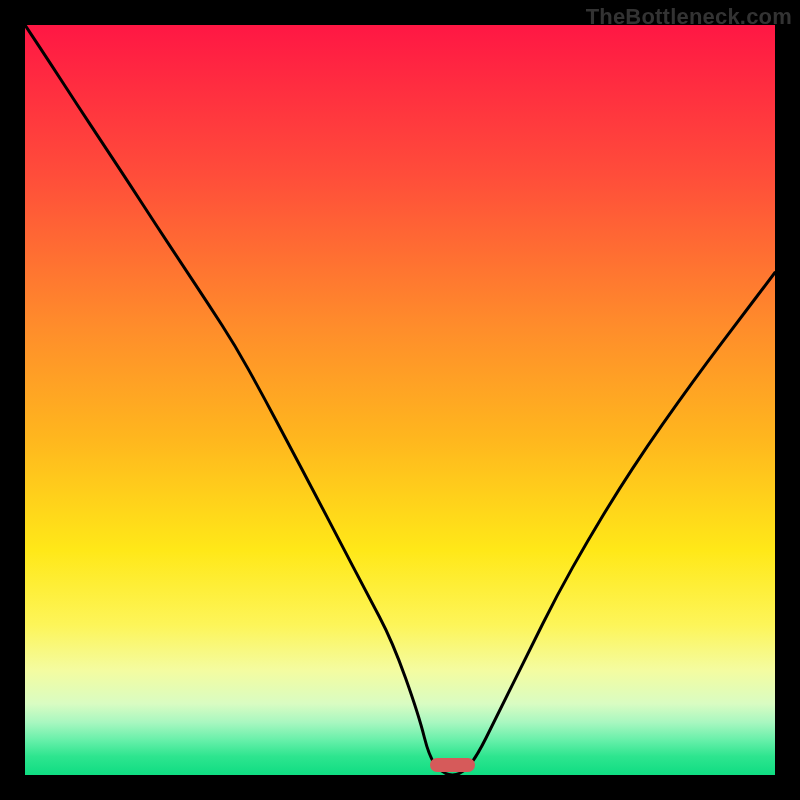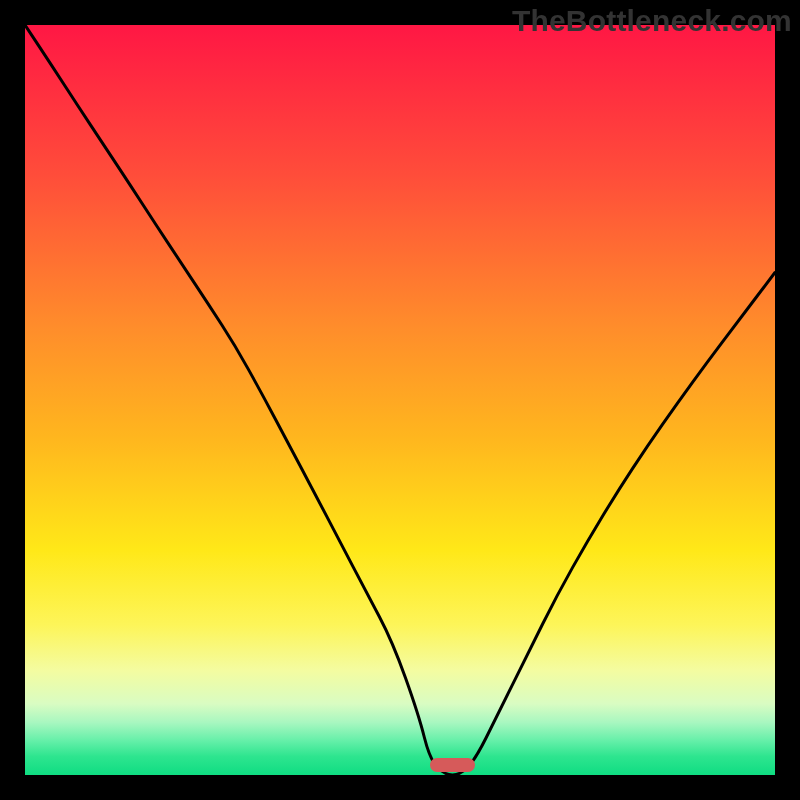--- a/index.html
+++ b/index.html
@@ -15,21 +15,21 @@
     position: relative;
     width: 800px;
     height: 800px;
     background: #000;
   }
   .watermark {
     position: absolute;
     top: 4px;
     right: 8px;
     color: #333;
-    font-size: 30px;
+    font-size: 22px;
     font-weight: 600;
     letter-spacing: 0.2px;
     z-index: 20;
   }
   .plot {
     position: absolute;
     left: 25px;
     top: 25px;
     width: 750px;
     height: 750px;

